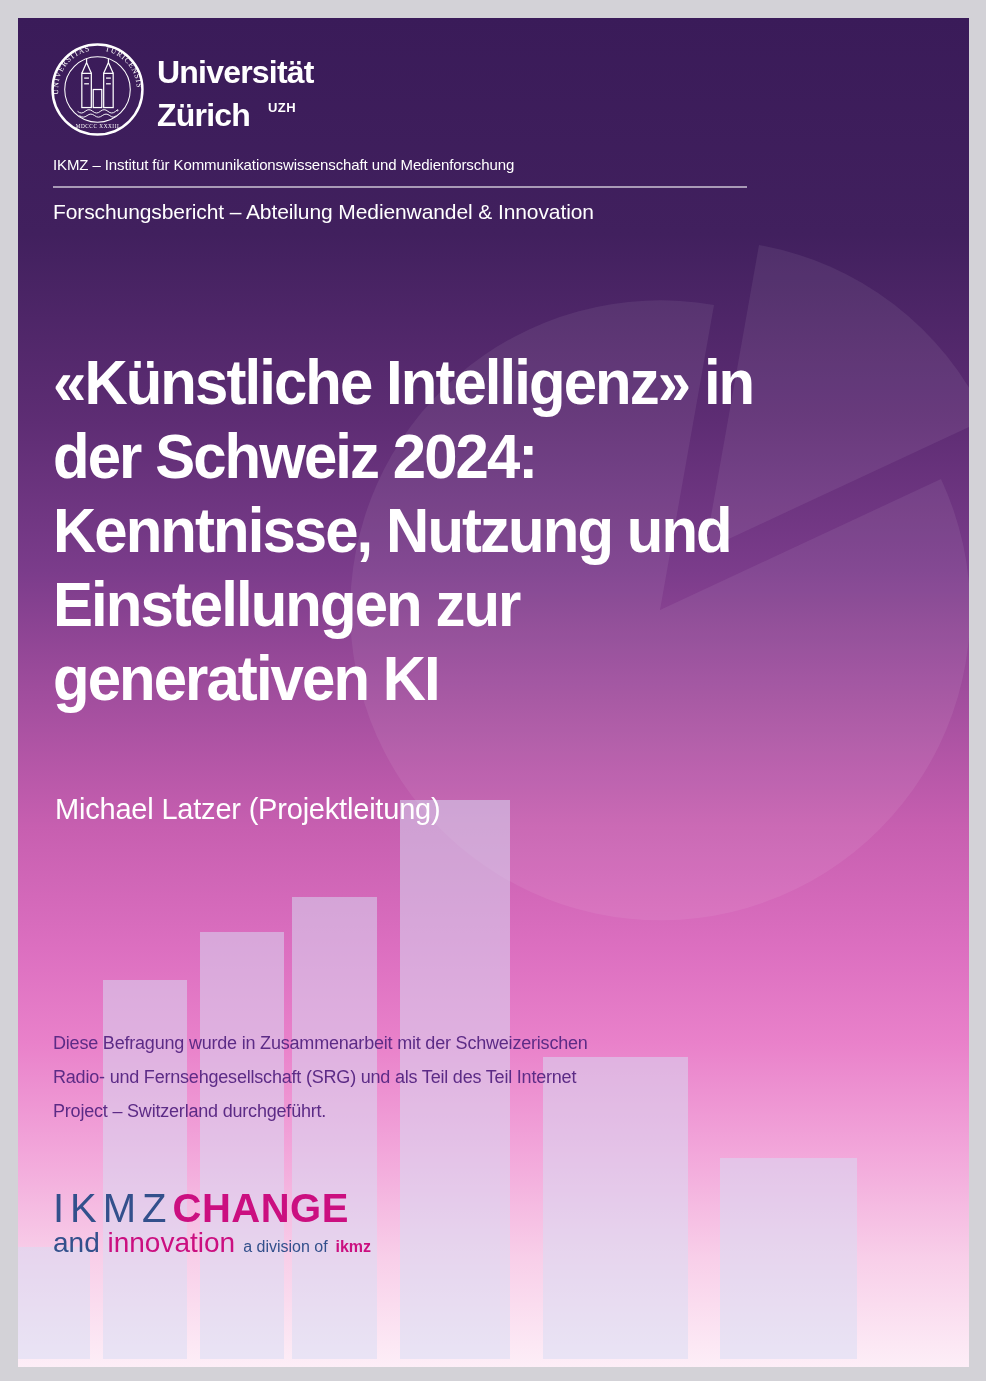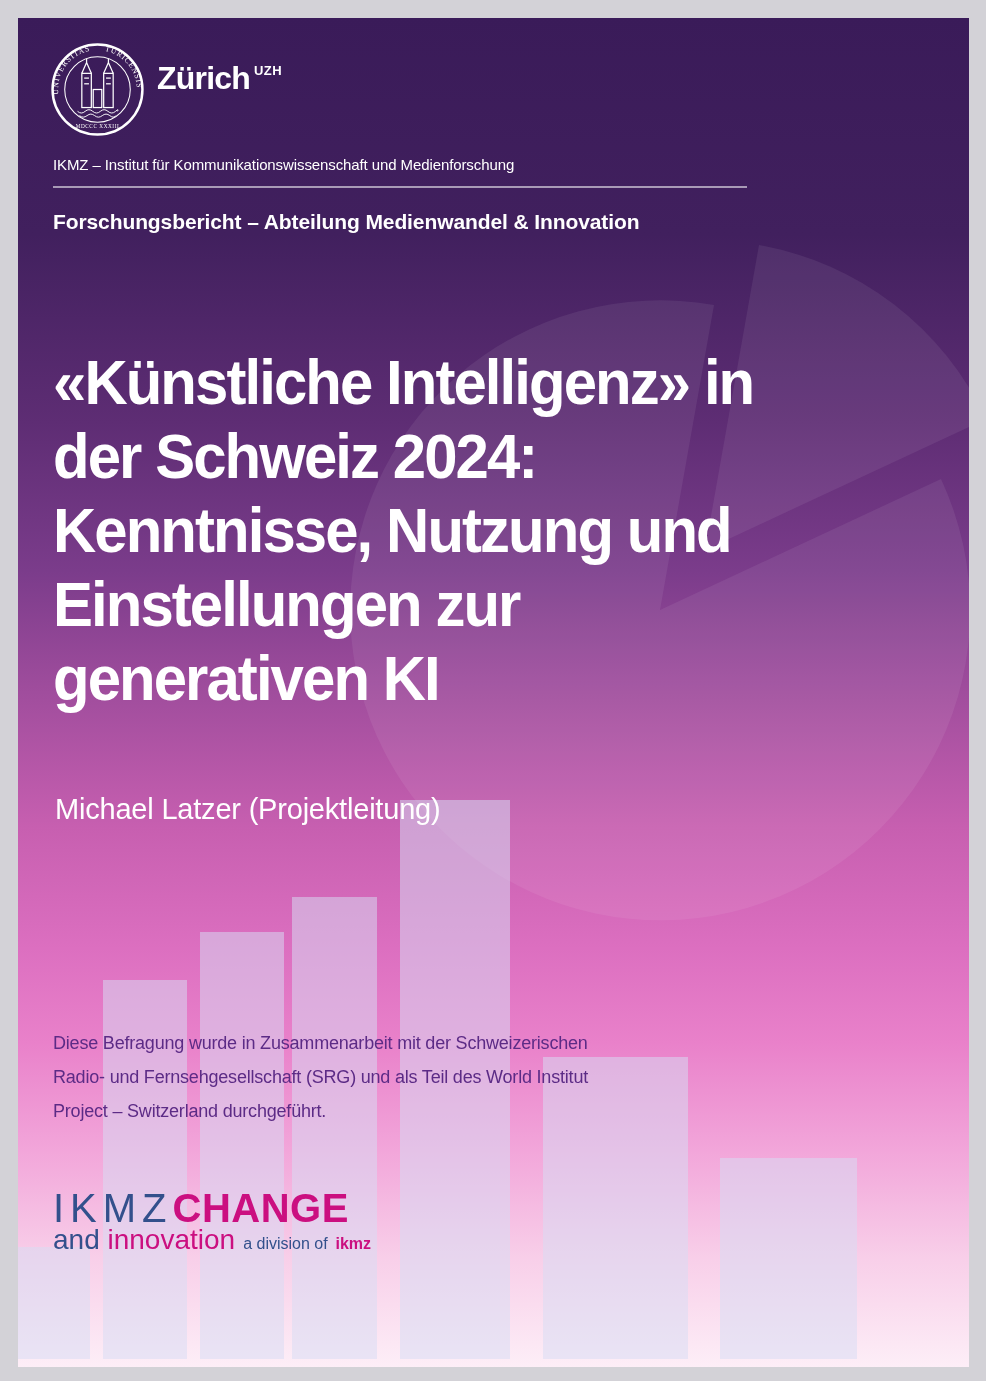--- a/index.html
+++ b/index.html
@@ -23,34 +23,34 @@
       #dc6fc0 69%,
       #e981ca 76%,
       #f2a6da 84%,
       #f8cfe9 92%,
       #fdeef7 100%);
   }
   .deco{position:absolute;left:0;top:0;}
   .hdr-seal{position:absolute;left:32px;top:24px;width:95px;height:95px;}
   .wordmark{position:absolute;left:139px;top:36px;color:#fff;font-weight:700;
     font-size:32px;line-height:37px;letter-spacing:-0.8px;}
-  .wordmark sup{font-size:13px;letter-spacing:0.5px;position:relative;top:-2px;margin-left:4px;}
+  .wordmark sup{font-size:13px;letter-spacing:0.5px;position:relative;top:-2px;margin-left:18px;}
   .inst-line{position:absolute;left:35px;top:138px;color:#fff;font-size:15px;letter-spacing:-0.1px;width:760px;}
   .rule{position:absolute;left:35px;top:168px;width:694px;height:2px;background:rgba(255,255,255,0.55);}
-  .dept-line{position:absolute;left:35px;top:192px;color:#fff;font-size:21px;letter-spacing:-0.1px;width:760px;font-weight:bold;}
+  .dept-line{position:absolute;left:35px;top:182px;color:#fff;font-size:21px;letter-spacing:-0.1px;width:760px;}
   .title{position:absolute;left:35px;top:327px;color:#fff;font-weight:700;
     font-size:63px;line-height:74px;letter-spacing:-2px;
     transform:scaleX(0.95);transform-origin:left top;white-space:nowrap;}
   .authors{position:absolute;left:37px;top:772px;color:#fff;font-size:29px;line-height:38px;letter-spacing:-0.2px;}
   .note{position:absolute;left:35px;top:1008px;color:#5c2b86;font-size:18px;line-height:34px;letter-spacing:-0.2px;white-space:nowrap;}
   .mch{position:absolute;left:35px;top:1170px;white-space:nowrap;}
   .mch-l1{font-size:40px;line-height:40px;}
   .mch-media{color:#33508c;font-weight:400;letter-spacing:6px;}
   .mch-change{color:#cb0f80;font-weight:700;letter-spacing:0.5px;}
-  .mch-l2{font-size:28px;line-height:30px;margin-top:-3px;text-align:center;}
+  .mch-l2{font-size:28px;line-height:36px;margin-top:-3px;text-align:center;}
   .mch-and{color:#33508c;}
   .mch-innov{color:#cb0f80;}
   .mch-division{font-size:16px;color:#33508c;margin-left:8px;}
   .mch-ikmz{font-size:16px;color:#cb0f80;font-weight:700;}
 </style>
 </head>
 <body>
 
 <div class="page">
 
@@ -94,20 +94,21 @@
     <text font-size="8" fill="#fff" letter-spacing="1" font-family="Liberation Serif, serif">
       <textPath href="#sealArc" startOffset="73%">UNIVERSITAS</textPath>
     </text>
     <text font-size="8" fill="#fff" letter-spacing="1" font-family="Liberation Serif, serif">
       <textPath href="#sealArc" startOffset="3%">TURICENSIS</textPath>
     </text>
     <text x="50" y="90.5" text-anchor="middle" font-size="5.5" letter-spacing="0.6" fill="#fff" font-family="Liberation Serif, serif">MDCCC XXXIII</text>
   </svg>
 
   <div class="wordmark">
+    <div>Universität</div>
     <div><span>Zürich</span><sup>UZH</sup></div>
   </div>
 
   <div class="inst-line">IKMZ – Institut für Kommunikationswissenschaft und Medienforschung</div>
   <div class="rule"></div>
   <div class="dept-line">Forschungsbericht – Abteilung Medienwandel &amp; Innovation</div>
 
   <div class="title">
     <div>«Künstliche Intelligenz» in</div>
     <div>der Schweiz 2024:</div>
@@ -115,21 +116,21 @@
     <div>Einstellungen zur</div>
     <div>generativen KI</div>
   </div>
 
   <div class="authors">
     <div>Michael Latzer (Projektleitung)</div>
   </div>
 
   <div class="note">
     <div>Diese Befragung wurde in Zusammenarbeit mit der Schweizerischen</div>
-    <div>Radio- und Fernsehgesellschaft (SRG) und als Teil des World Institut</div>
+    <div>Radio- und Fernsehgesellschaft (SRG) und als Teil des Teil Internet</div>
     <div>Project – Switzerland durchgeführt.</div>
   </div>
 
   <div class="mch">
     <div class="mch-l1">
       <span class="mch-media">IKMZ</span><span class="mch-change">CHANGE</span>
     </div>
     <div class="mch-l2">
       <span class="mch-and">and</span>
       <span class="mch-innov">innovation</span><span class="mch-division">a division of</span>

